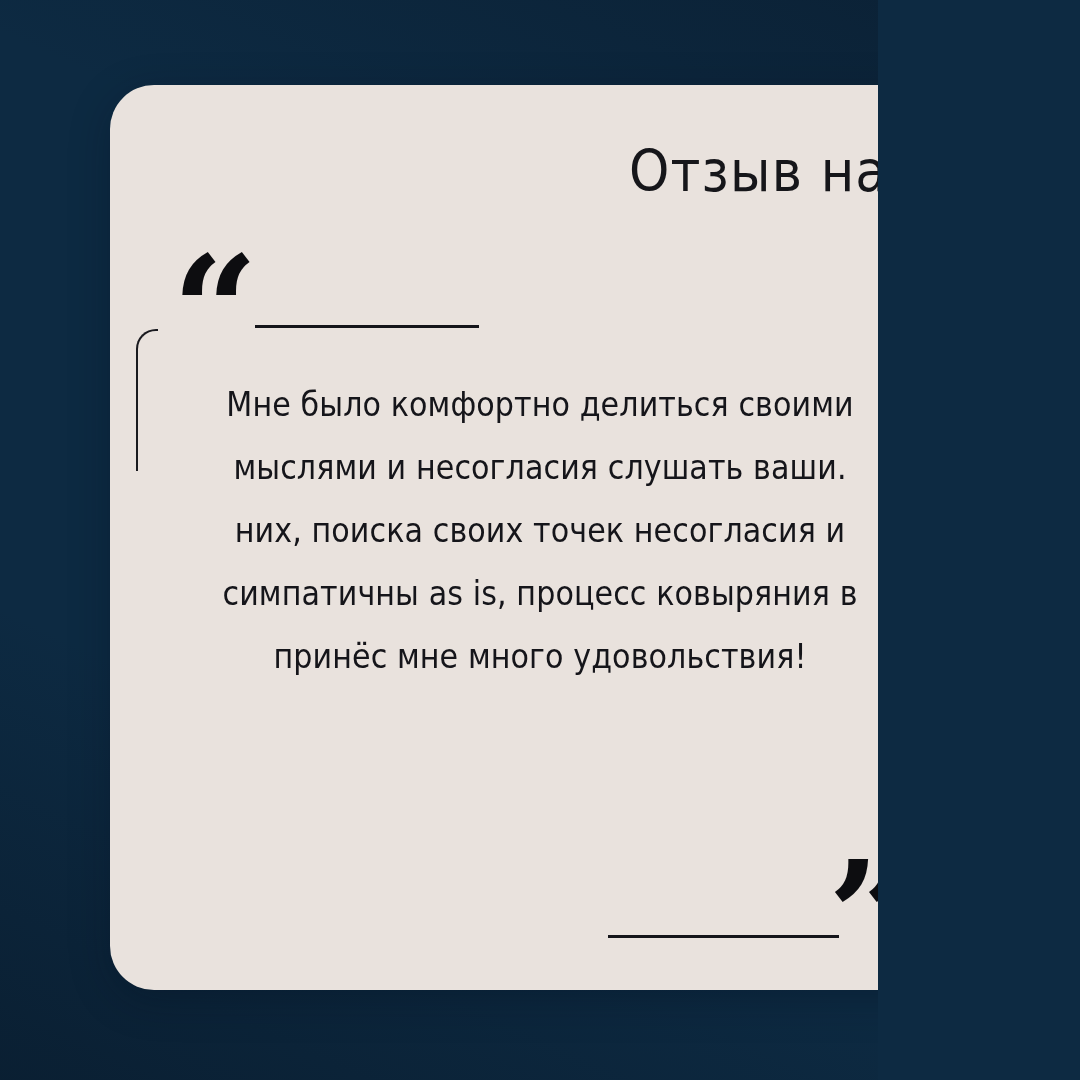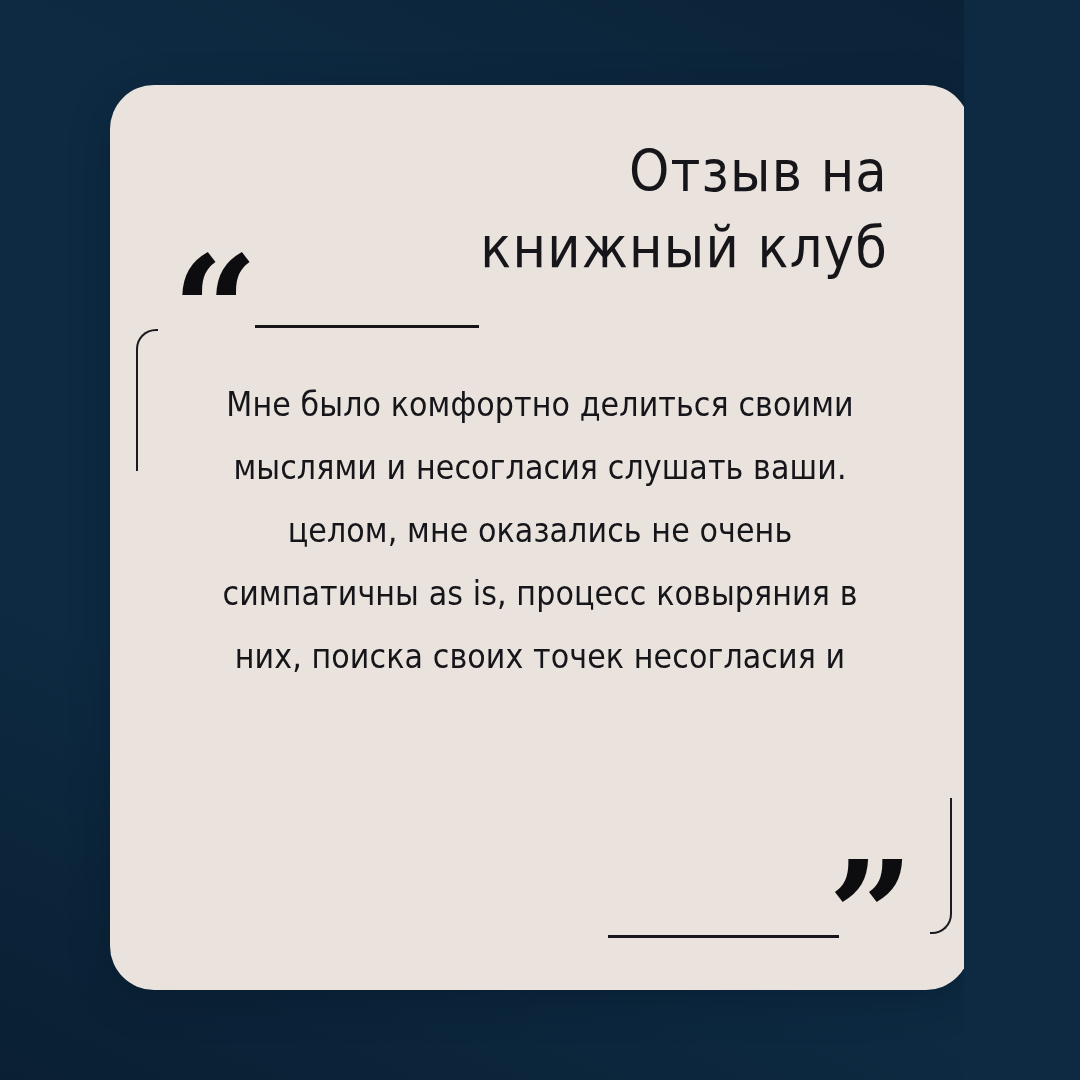--- a/index.html
+++ b/index.html
@@ -3,21 +3,21 @@
 <meta charset="utf-8">
 <style>
   html, body {
     margin: 0;
     padding: 0;
     background: #0d2a42;
   }
 
   #stage {
     position: relative;
-    width: 964px;
+    width: 878px;
     height: 1080px;
     overflow: hidden;
     font-family: "DejaVu Sans", sans-serif;
   }
 
   
   #backdrop {
     position: absolute;
     inset: 0;
     background:
@@ -143,33 +143,32 @@
 
 <div id="stage">
 
   <div id="backdrop"></div>
   <div id="backdrop-2"></div>
 
   <div id="card">
 
     <div id="title">
       <span class="tline">Отзыв на</span>
-      <span class="tline">книжный клуб</span>
     </div>
 
     <div class="qmark" id="quote-open">“</div>
     <div class="rule" id="rule-top"></div>
     <div class="bracket" id="bracket-left"></div>
 
     <div id="quote-body">
       <span class="qline">Мне было комфортно делиться своими</span>
       <span class="qline">мыслями и несогласия слушать ваши.</span>
-      <span class="qline">целом, мне оказались не очень</span>
+      <span class="qline">них, поиска своих точек несогласия и</span>
       <span class="qline">симпатичны as is, процесс ковыряния в</span>
-      <span class="qline">них, поиска своих точек несогласия и</span>
+      <span class="qline">принёс мне много удовольствия!</span>
     </div>
 
     <div class="rule" id="rule-bottom"></div>
     <div class="qmark" id="quote-close">”</div>
     <div class="bracket" id="bracket-right"></div>
 
   </div>
 </div>
 
 </body></html>

